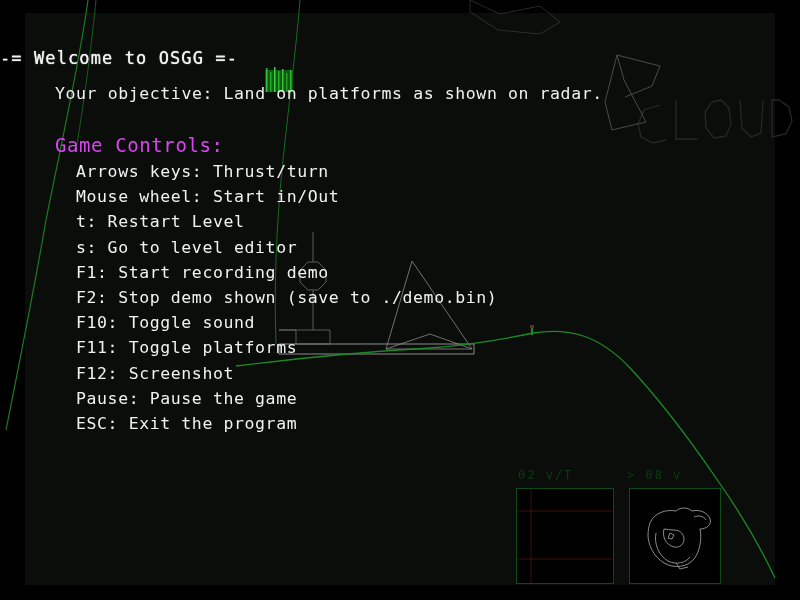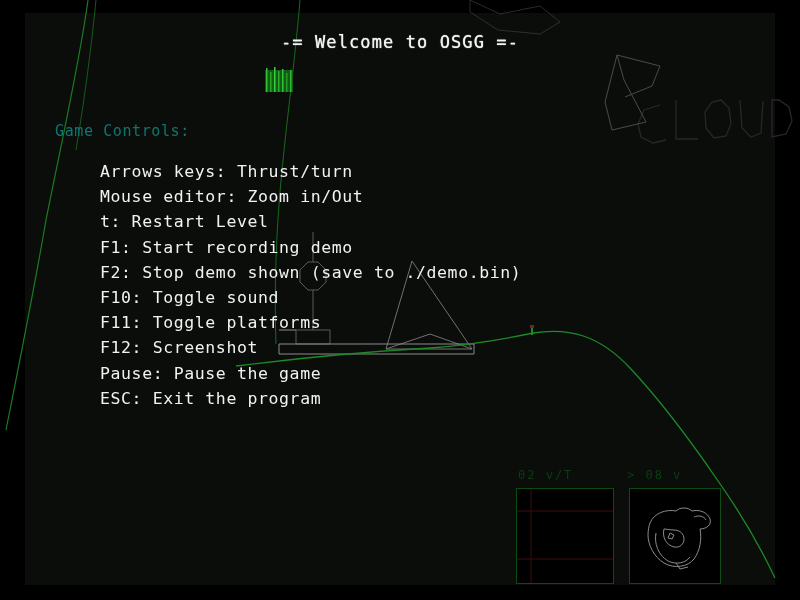--- a/index.html
+++ b/index.html
@@ -68,60 +68,59 @@
   
   #overlay {
     position: absolute;
     left: 0; top: 0;
     width: 800px;
     height: 600px;
   }
   #title {
     position: absolute;
     left: 0;
-    top: 32px;
-    width: 800px;
-    text-align: center;
+    top: 48px;
+    width: 800px;
+    text-align: left;
     color: #f2f2f2;
     font-size: 17px;
     letter-spacing: 1.1px;
     font-family: "DejaVu Sans Mono", "Liberation Mono", monospace;
     text-shadow: 0 0 1px #ffffff;
   }
   #objective {
     position: absolute;
     left: 55px;
     top: 84px;
     color: #f2f2f2;
     font-size: 16.5px;
     letter-spacing: 0.6px;
   }
   #controls-heading {
     position: absolute;
     left: 55px;
-    top: 122px;
-    color: #0f766e;
-    font-size: 15px;
+    top: 134px;
+    color: #d946ef;
+    font-size: 19px;
     letter-spacing: 0.6px;
   }
   #controls-list {
     position: absolute;
     left: 76px;
     top: 159px;
     margin: 0;
     padding: 0;
     list-style: none;
   }
   #controls-list li {
     color: #f2f2f2;
     font-size: 16.5px;
     letter-spacing: 0.6px;
     line-height: 25.2px;
     white-space: nowrap;
-    margin-left: 24px;
   }
 </style>
 </head>
 <body>
 
 <div id="screen">
 
   <div id="viewport"></div>
 
   <svg id="world" viewBox="0 0 800 600" preserveAspectRatio="none">
@@ -211,27 +210,29 @@
         <path d="M64,28 C68,26 74,27 76,31"></path>
         <path d="M46,74 L50,80 L58,78"></path>
       </svg>
     </div>
   </div>
 
   <div id="overlay">
 
     <div id="title">-= Welcome to OSGG =-</div>
 
+    <div id="objective">Your objective: Land on platforms as shown on radar.</div>
 
     <div id="controls-heading">Game Controls:</div>
 
     <ul id="controls-list">
       <li>Arrows keys: Thrust/turn</li>
-      <li>Mouse editor: Zoom in/Out</li>
+      <li>Mouse wheel: Start in/Out</li>
       <li>t: Restart Level</li>
+      <li>s: Go to level editor</li>
       <li>F1: Start recording demo</li>
       <li>F2: Stop demo shown (save to ./demo.bin)</li>
       <li>F10: Toggle sound</li>
       <li>F11: Toggle platforms</li>
       <li>F12: Screenshot</li>
       <li>Pause: Pause the game</li>
       <li>ESC: Exit the program</li>
     </ul>
   </div>
 

